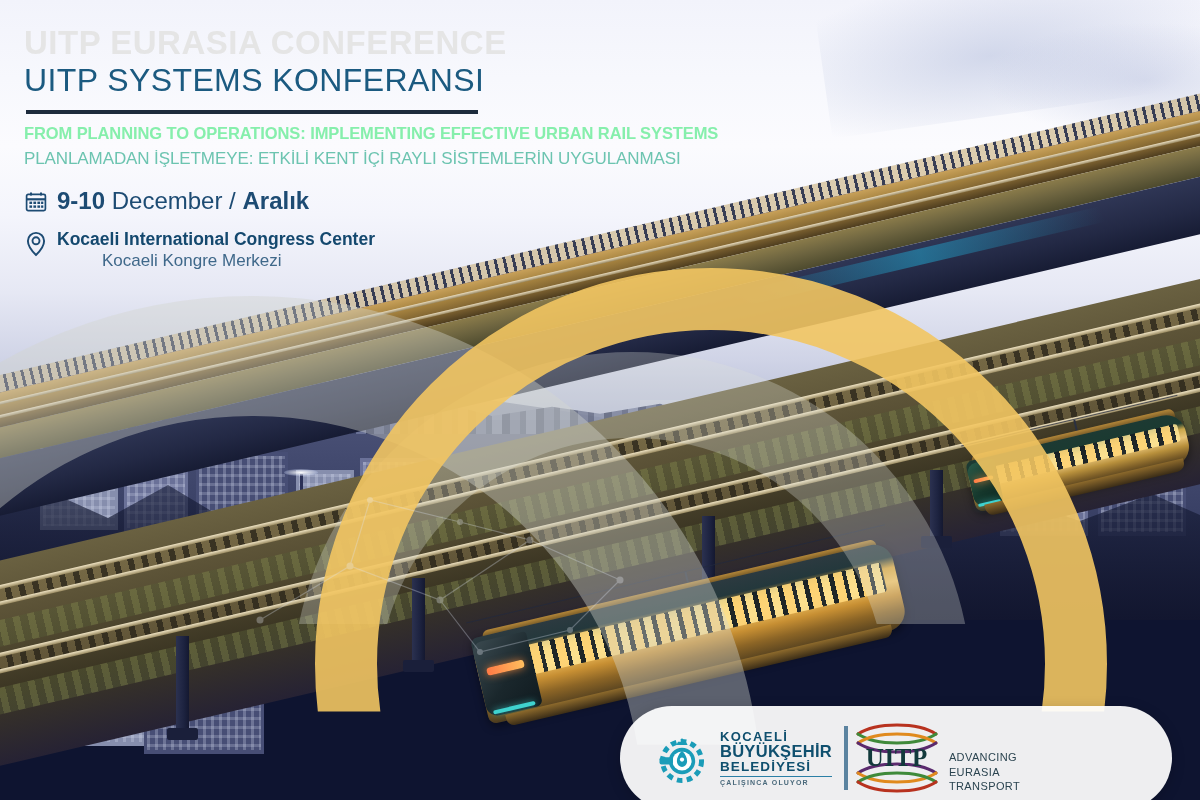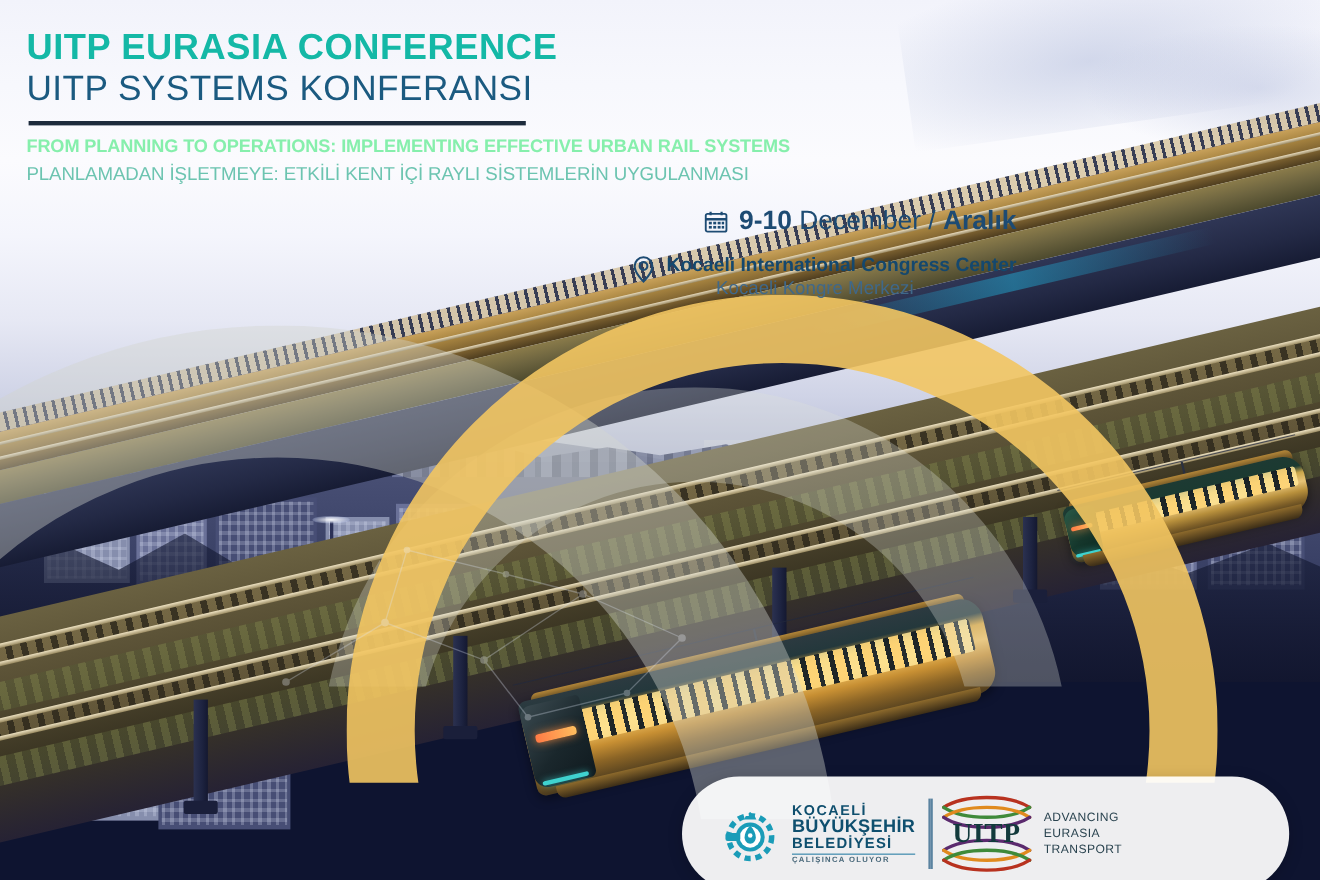--- a/index.html
+++ b/index.html
@@ -249,61 +249,61 @@
   .ring-gray2 {
     left:292px; top:352px; width:680px; height:680px;
     border:86px solid rgba(222,224,220,.30);
     clip-path:polygon(0% 0%,100% 0%,100% 40%,0% 40%);
   }
 
   
   .header { position:absolute; left:24px; top:24px; width:900px; z-index:40; }
   .title-en {
     font-size:33px; font-weight:bold; letter-spacing:.5px;
-    color:#14b8a6; line-height:1.18;
+    color:#e5e5e5; line-height:1.18;
   }
   .title-tr {
     font-size:32px; font-weight:normal; letter-spacing:.4px;
     color:#1b5a80; line-height:1.2; margin-top:-2px;
   }
   .divider {
     width:452px; height:4px; background:#1d2b3c; margin:11px 0 9px 2px;
   }
   .sub-en {
     font-size:16.5px; font-weight:bold; color:#86efac; letter-spacing:-.1px;
     line-height:1.3;
   }
   .sub-tr {
     font-size:17px; font-weight:normal; color:#6cc4b0; letter-spacing:-.1px;
     line-height:1.35; margin-top:3px;
   }
 
   .meta { margin-top:17px; }
-  .meta-row { display:flex; align-items:flex-start; gap:9px;justify-content:flex-end; }
+  .meta-row { display:flex; align-items:flex-start; gap:9px; }
   .meta-row + .meta-row { margin-top:11px; }
   .ico { flex:0 0 auto; margin-top:2px; }
   .date-line { font-size:24px; color:#1d4b73; line-height:1.12; }
   .date-line b { font-weight:bold; }
   .loc-a { font-size:17.5px; font-weight:bold; color:#14486e; line-height:1.2; }
   .loc-b { font-size:17px; font-weight:normal; color:#3f688a; line-height:1.25;margin-left:45px; }
 
   
   .logo-card {
     position:absolute; left:620px; top:682px; width:552px; height:104px;
     background:rgba(255,255,255,.93);
     border-radius:52px;
     display:flex; align-items:center;
     z-index:50;
     box-shadow:0 3px 14px rgba(0,0,0,.18);
     margin-top:24px;
   }
   .logo-cell { display:flex; align-items:center; justify-content:center; }
   .cell-koc { width:224px; padding-left:22px; gap:10px; }
   .cell-ulp { width:150px; }
-  .cell-uitp { width:178px; gap:9px; }
+  .cell-uitp { width:178px; gap:9px;align-items:flex-end; }
   .vsep { width:2px; height:64px; background:#2a5f86; opacity:.75; }
 
   
   .koc-mark { width:56px; height:56px; position:relative; flex:0 0 auto; }
   .koc-text { line-height:1.02; }
   .koc-text .l1 { font-size:13px; font-weight:bold; color:#0f4f6e; letter-spacing:1.4px; }
   .koc-text .l2 { font-size:16.5px; font-weight:bold; color:#0f4f6e; letter-spacing:.3px; }
   .koc-text .l3 { font-size:13.5px; font-weight:bold; color:#0f4f6e; letter-spacing:1.1px; }
   .koc-text .l4 {
     font-size:7px; font-weight:bold; color:#4b6a7c; letter-spacing:1.2px;

